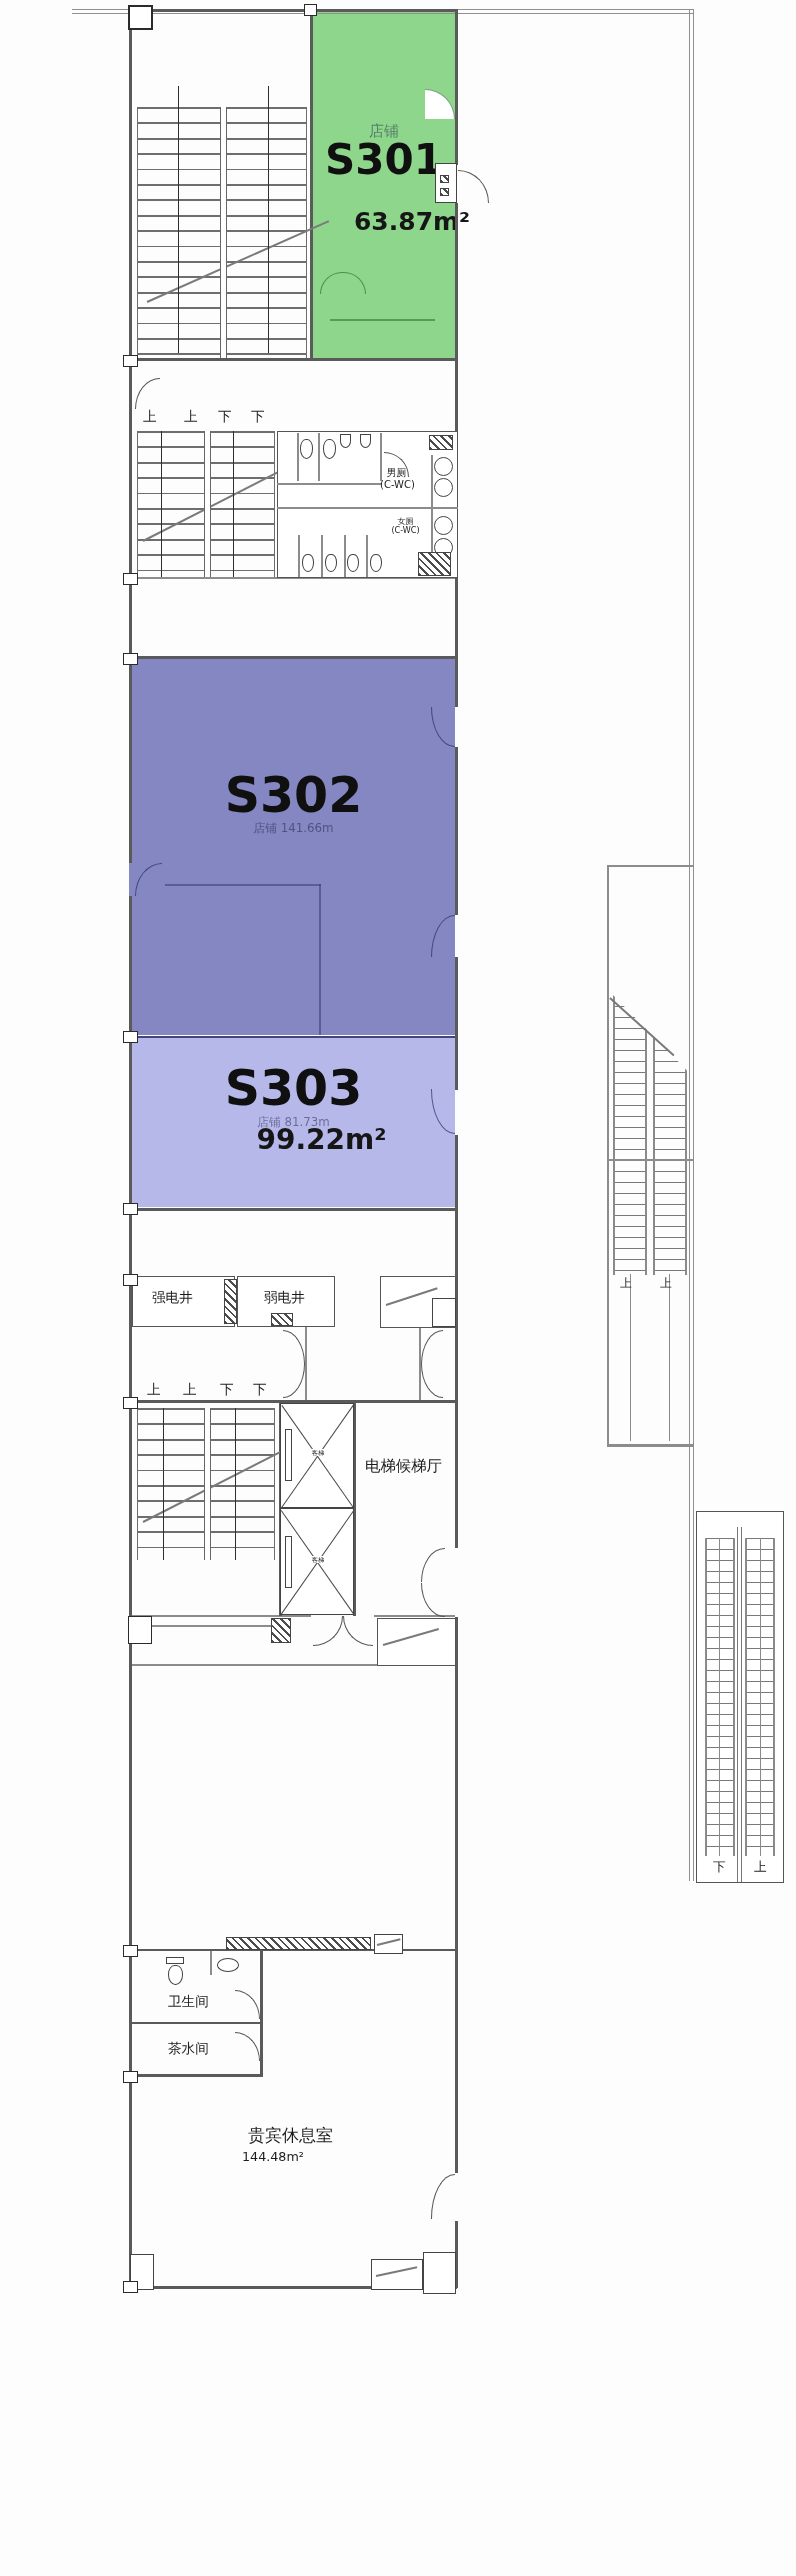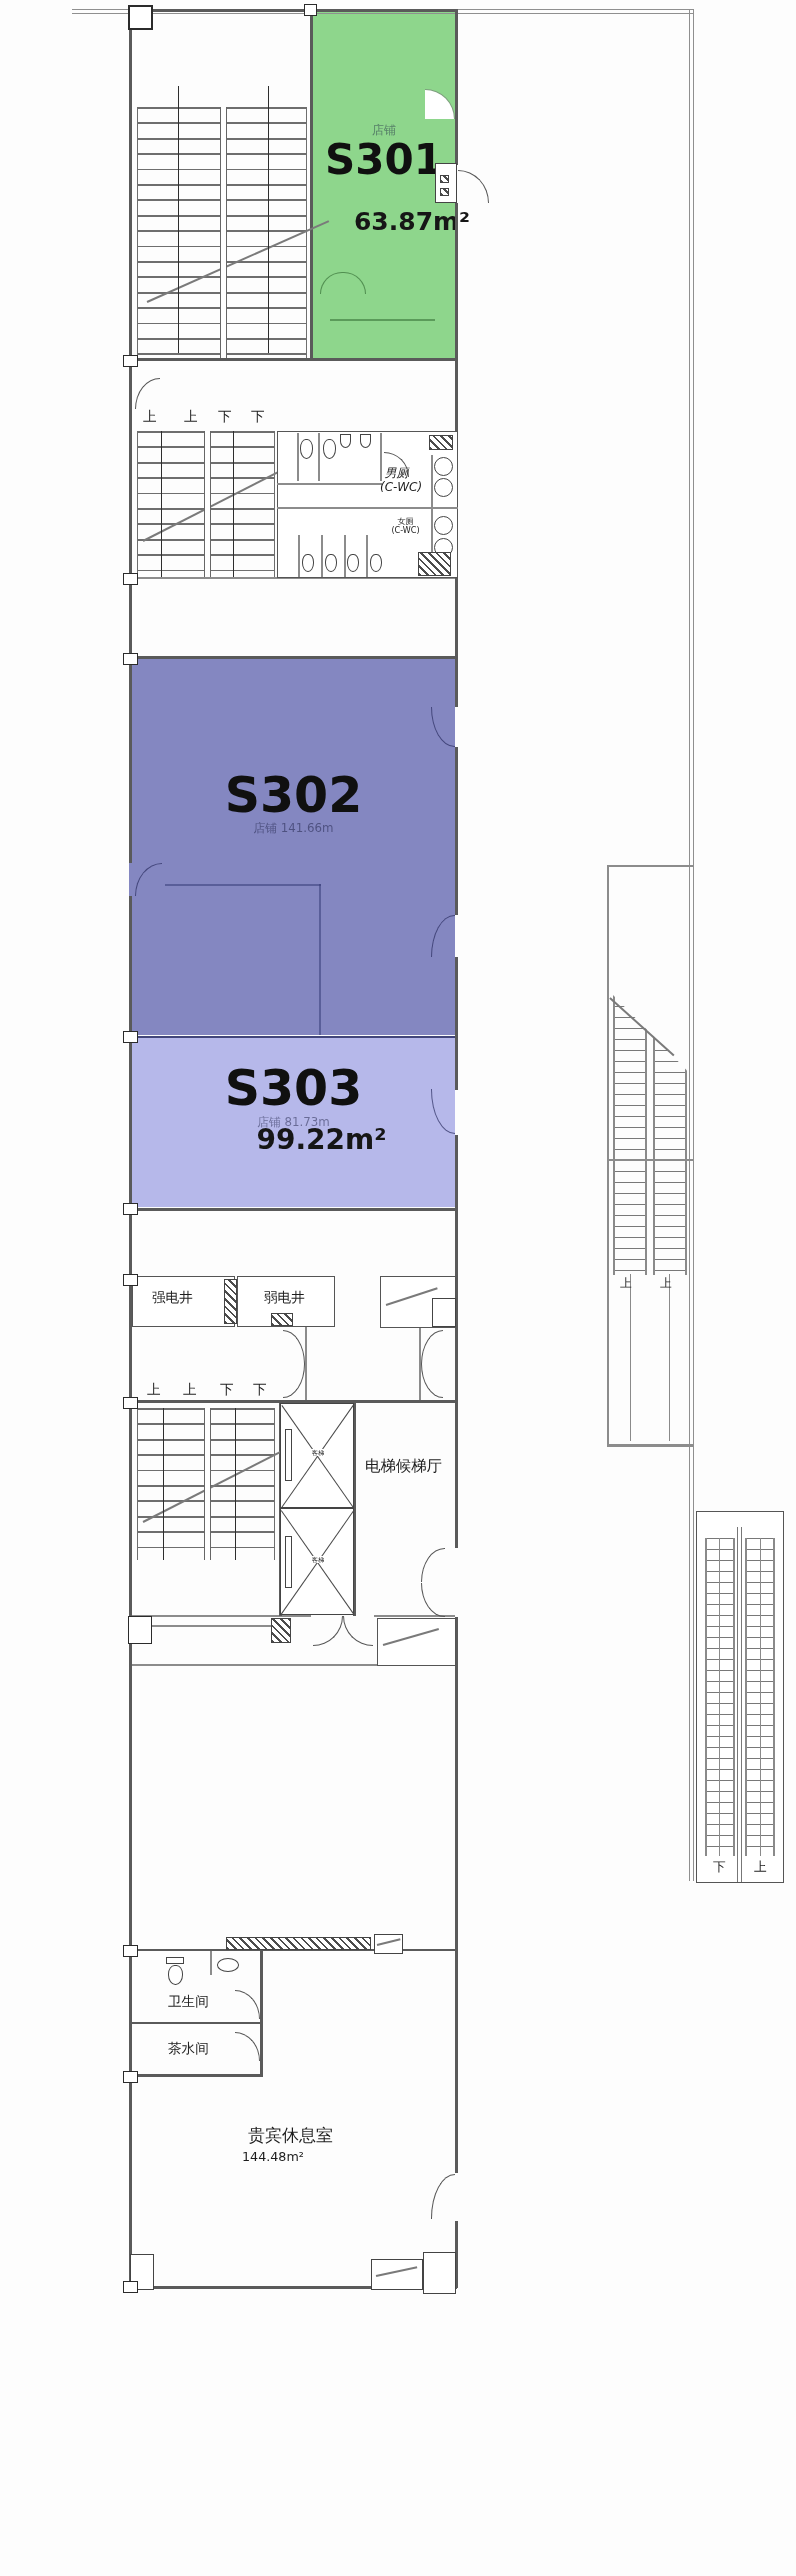--- a/index.html
+++ b/index.html
@@ -41,21 +41,21 @@
   .greenline{position:absolute;background:rgba(40,95,40,.5);}
   #title{position:absolute;left:1.8px;top:2469px;width:793px;font-size:108px;font-weight:900;
          letter-spacing:-3.6px;color:#000;line-height:1;white-space:nowrap;}
 </style>
 </head>
 <body>
 
 <div id="plan">
 
   <div class="unit" style="left: 313px; top: 11.8px; width: 142px; height: 346px; background-color: rgb(142, 214, 140);">
-    <div class="sub" style="top:112px;font-size:12px;">店铺</div>
+    <div class="sub" style="top:112px;font-size:15px;">店铺</div>
     <div class="id" style="top:127px;font-size:42px;">S301</div>
     <div class="area" style="top:197px;font-size:25px;">63.87m²</div>
     <div class="greenline" style="left:17px;top:307px;width:105px;height:1.8px;"></div>
     <div class="arc tl" style="left:7.2px;top:260px;width:22.6px;height:22.6px;border-color:rgba(40,95,40,.6);"></div>
     <div class="arc tr" style="left:30px;top:260px;width:22.6px;height:22.6px;border-color:rgba(40,95,40,.6);"></div>
     <div class="arc tr" style="left:112px;top:77px;width:30px;height:30px;border-color:rgba(40,95,40,.6);background:#fff;"></div>
   </div>
 
   <div class="unit" style="left: 132px; top: 658px; width: 323px; height: 377px; background-color: rgb(132, 135, 193);">
     <div class="id" style="top:113px;font-size:49px;text-align:center;">S302</div>
@@ -142,21 +142,21 @@
   <div class="wall-lt" style="left:380px;top:433px;width:1.8px;height:48px;"></div>
   <div class="arc tr" style="left:384px;top:452px;width:25px;height:25px;"></div>
   <div class="hatch" style="left:429px;top:435px;width:23.5px;height:14.5px;"></div>
   <div class="wall-lt" style="left:277px;top:483px;width:105px;height:1.8px;"></div>
   <div class="wall-lt" style="left:277px;top:507px;width:181px;height:1.8px;"></div>
   <div class="wall-lt" style="left:431px;top:455px;width:1.8px;height:109px;"></div>
   <div class="circle" style="left:434px;top:457px;width:19px;height:19px;"></div>
   <div class="circle" style="left:434px;top:478px;width:19px;height:19px;"></div>
   <div class="circle" style="left:434px;top:516px;width:19px;height:19px;"></div>
   <div class="circle" style="left:434px;top:538px;width:19px;height:19px;"></div>
-  <div class="lbl c" style="left:380px;top:467px;width:33px;font-size:12px;font-style:italic;">
+  <div class="lbl c" style="left:380px;top:467px;width:33px;font-size:10px;">
     <span>男厕</span><br><span>(C-WC)</span>
   </div>
   <div class="lbl c" style="left:380px;top:517px;width:51px;font-size:8.1px;">
     <span>女厕</span><br><span>(C-WC)</span>
   </div>
   <div class="wall-lt" style="left:298px;top:535px;width:1.8px;height:42px;"></div>
   <div class="wall-lt" style="left:321px;top:535px;width:1.8px;height:42px;"></div>
   <div class="wall-lt" style="left:344px;top:535px;width:1.8px;height:42px;"></div>
   <div class="wall-lt" style="left:366px;top:535px;width:1.8px;height:42px;"></div>
   <div class="toilet" style="left:302px;top:554px;width:11.8px;height:18px;"></div>

